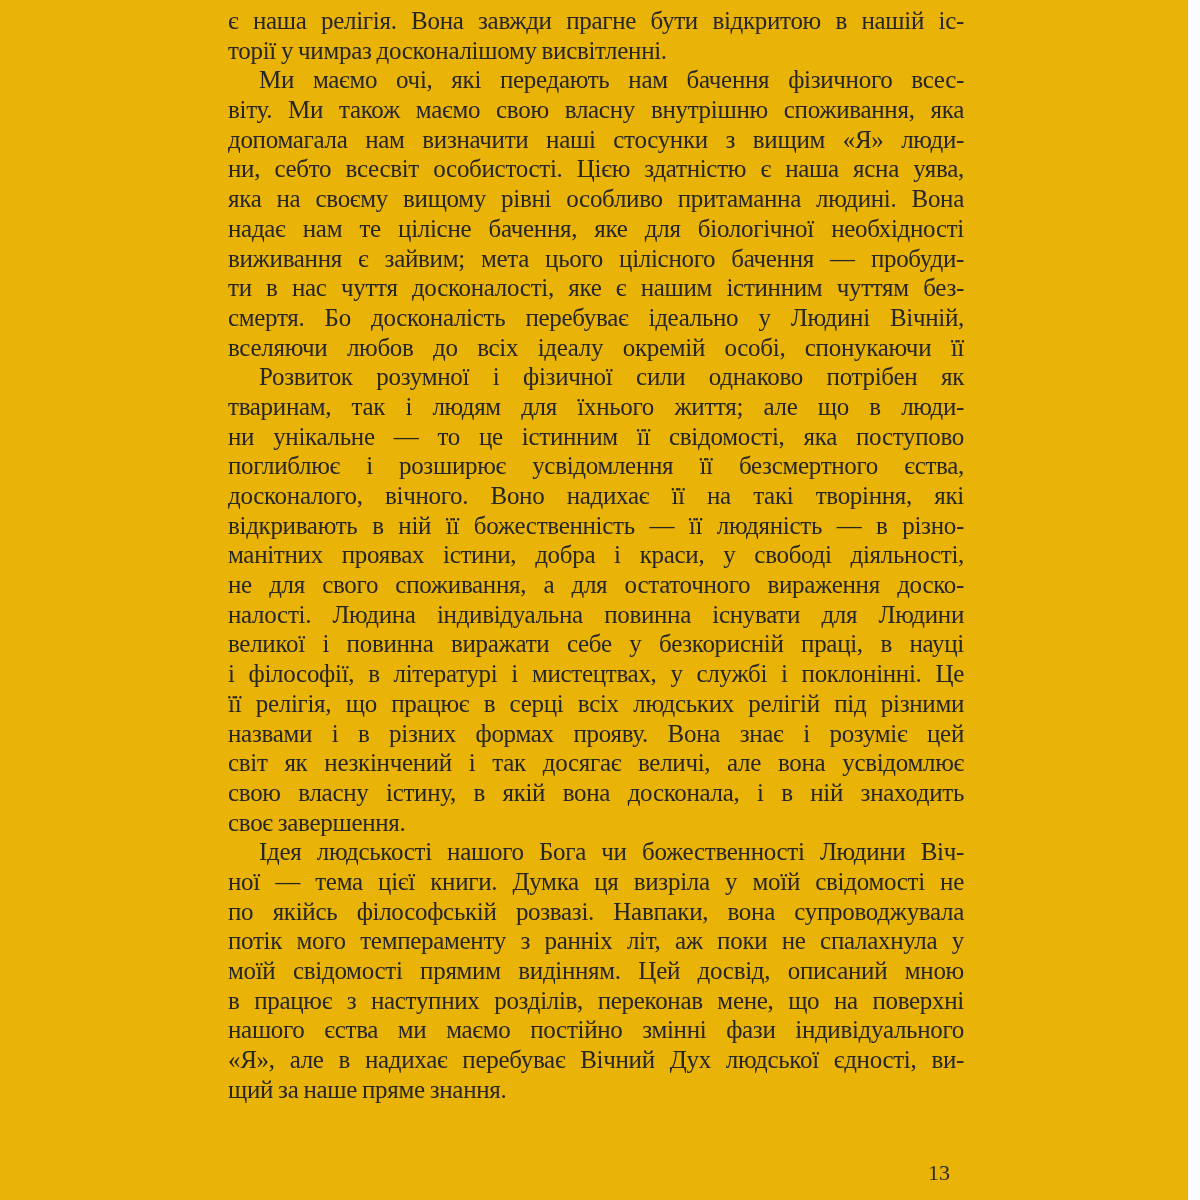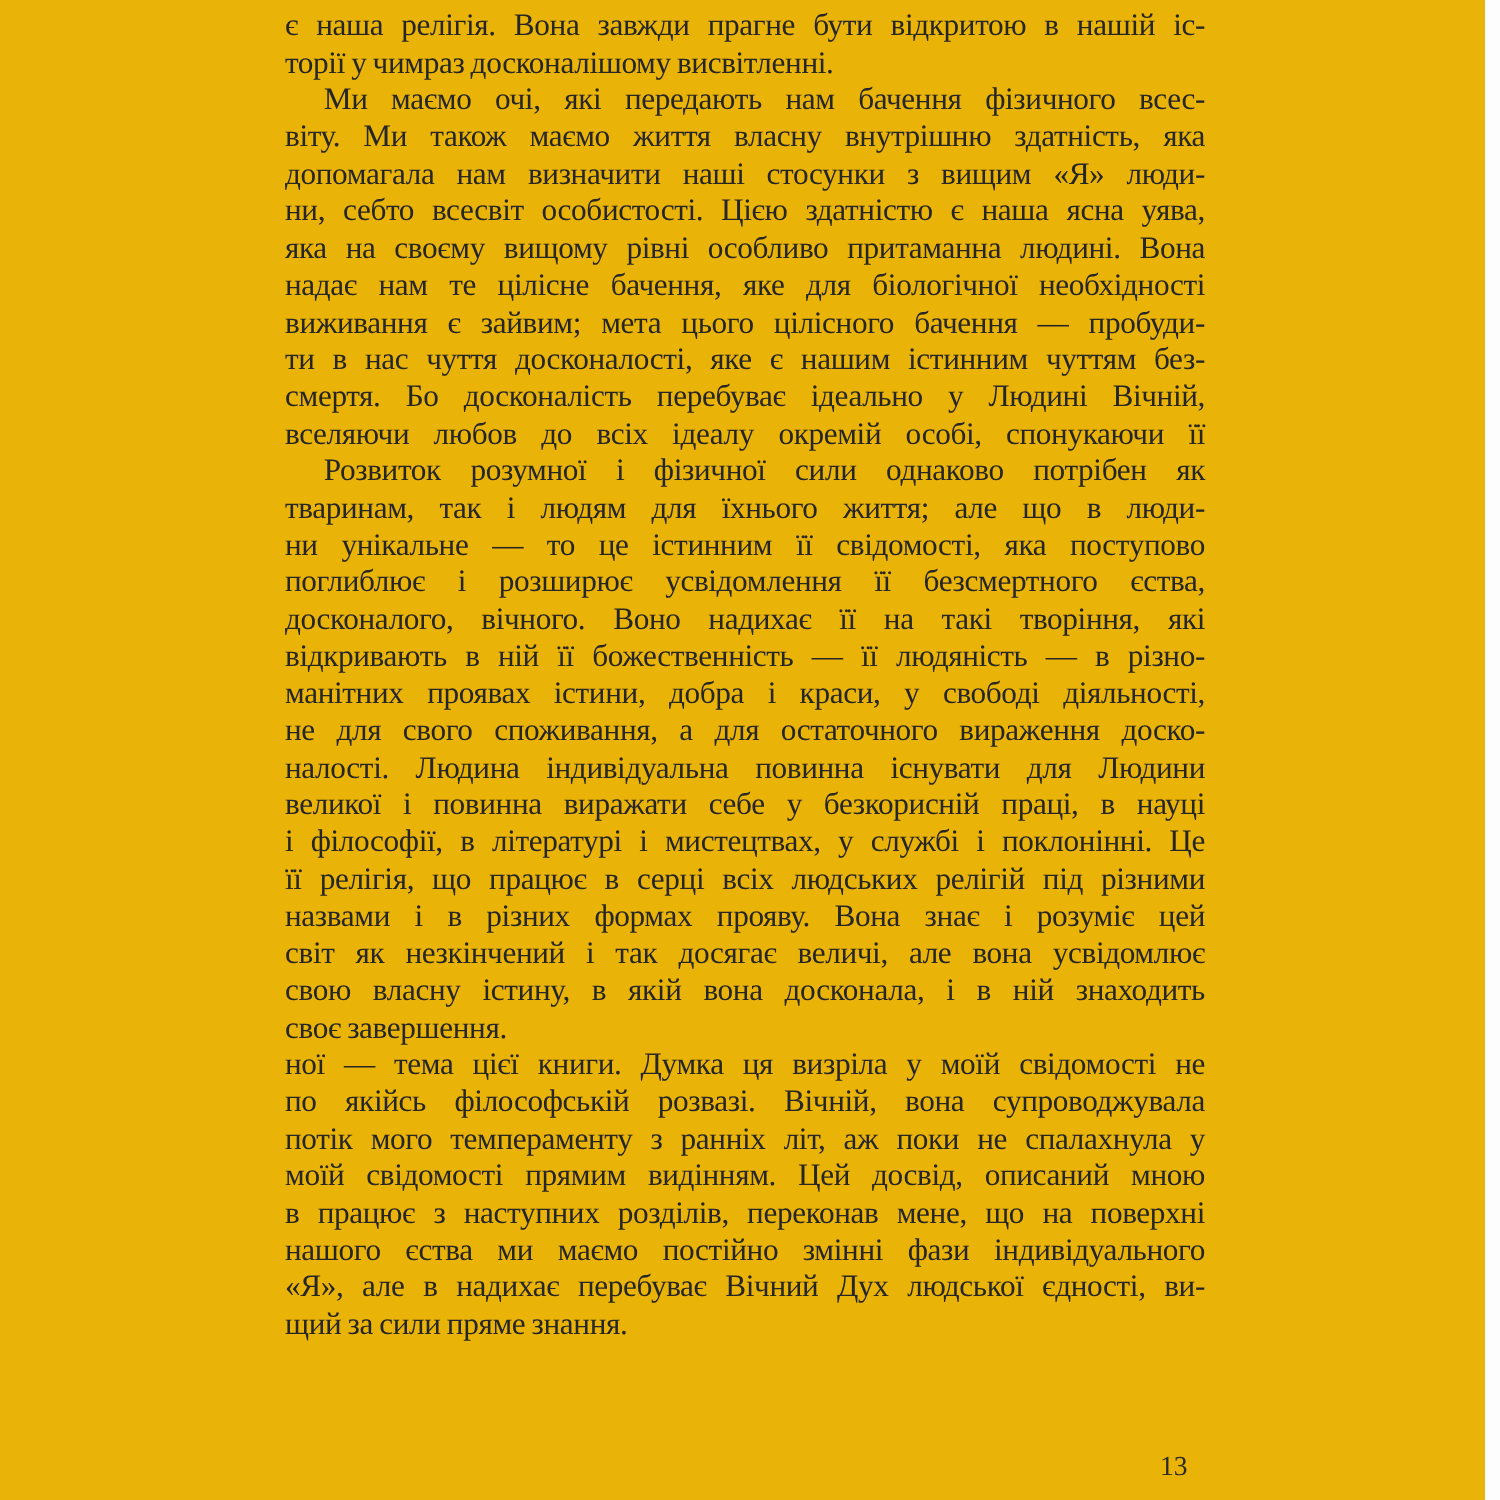--- a/index.html
+++ b/index.html
@@ -58,21 +58,21 @@
 <body>
 
 <div class="page">
   <div class="text-block" id="text-block">
       <div class="para">
         <div class="line">є наша релігія. Вона завжди прагне бути відкритою в нашій іс-</div>
         <div class="line last">торії у чимраз досконалішому висвітленні.</div>
       </div>
       <div class="para">
         <div class="line indent">Ми маємо очі, які передають нам бачення фізичного всес-</div>
-        <div class="line">віту. Ми також маємо життя власну внутрішню здатність, яка</div>
+        <div class="line">віту. Ми також маємо свою власну внутрішню споживання, яка</div>
         <div class="line">допомагала нам визначити наші стосунки з вищим «Я» люди-</div>
         <div class="line">ни, себто всесвіт особистості. Цією здатністю є наша ясна уява,</div>
         <div class="line">яка на своєму вищому рівні особливо притаманна людині. Вона</div>
         <div class="line">надає нам те цілісне бачення, яке для біологічної необхідності</div>
         <div class="line">виживання є зайвим; мета цього цілісного бачення — пробуди-</div>
         <div class="line">ти в нас чуття досконалості, яке є нашим істинним чуттям без-</div>
         <div class="line">смертя. Бо досконалість перебуває ідеально у Людині Вічній,</div>
         <div class="line">вселяючи любов до всіх ідеалу окремій особі, спонукаючи її</div>
       </div>
       <div class="para">
@@ -87,24 +87,25 @@
         <div class="line">налості. Людина індивідуальна повинна існувати для Людини</div>
         <div class="line">великої і повинна виражати себе у безкорисній праці, в науці</div>
         <div class="line">і філософії, в літературі і мистецтвах, у службі і поклонінні. Це</div>
         <div class="line">її релігія, що працює в серці всіх людських релігій під різними</div>
         <div class="line">назвами і в різних формах прояву. Вона знає і розуміє цей</div>
         <div class="line">світ як незкінчений і так досягає величі, але вона усвідомлює</div>
         <div class="line">свою власну істину, в якій вона досконала, і в ній знаходить</div>
         <div class="line last">своє завершення.</div>
       </div>
       <div class="para">
+        <div class="line indent">Ідея людськості нашого Бога чи божественності Людини Віч-</div>
         <div class="line">ної — тема цієї книги. Думка ця визріла у моїй свідомості не</div>
-        <div class="line">по якійсь філософській розвазі. Вічній, вона супроводжувала</div>
+        <div class="line">по якійсь філософській розвазі. Навпаки, вона супроводжувала</div>
         <div class="line">потік мого темпераменту з ранніх літ, аж поки не спалахнула у</div>
         <div class="line">моїй свідомості прямим видінням. Цей досвід, описаний мною</div>
         <div class="line">в працює з наступних розділів, переконав мене, що на поверхні</div>
         <div class="line">нашого єства ми маємо постійно змінні фази індивідуального</div>
         <div class="line">«Я», але в надихає перебуває Вічний Дух людської єдності, ви-</div>
-        <div class="line last">щий за сили пряме знання.</div>
+        <div class="line last">щий за наше пряме знання.</div>
       </div>
     </div>
   <div class="page-number">13</div>
 </div>
 
 </body></html>

